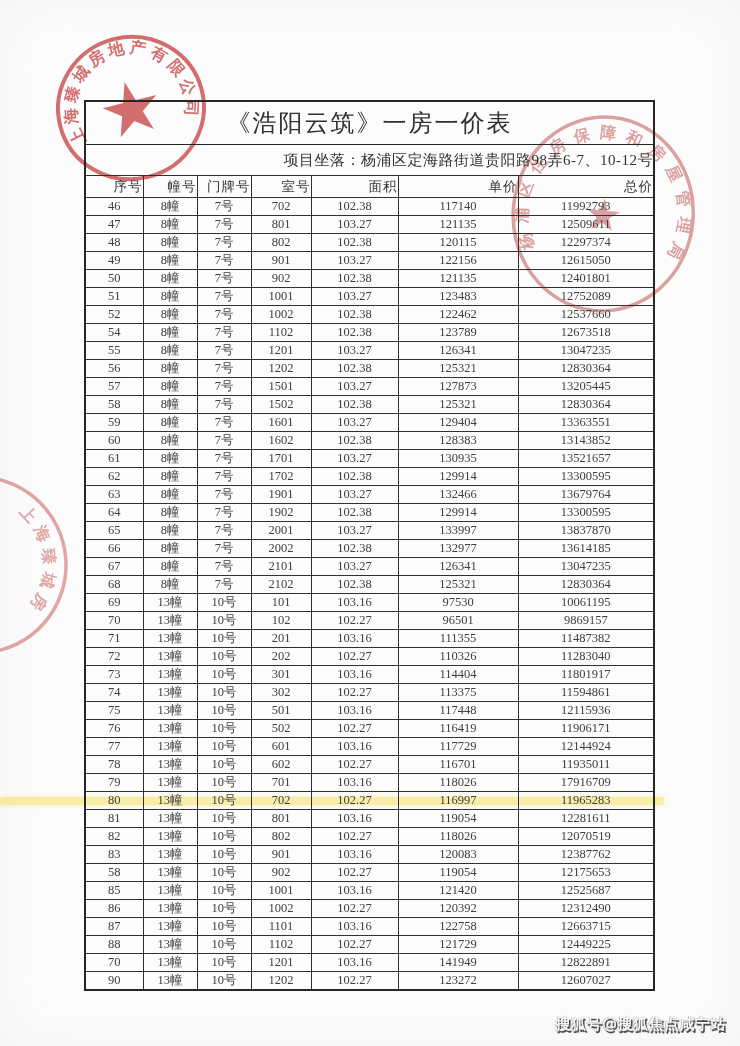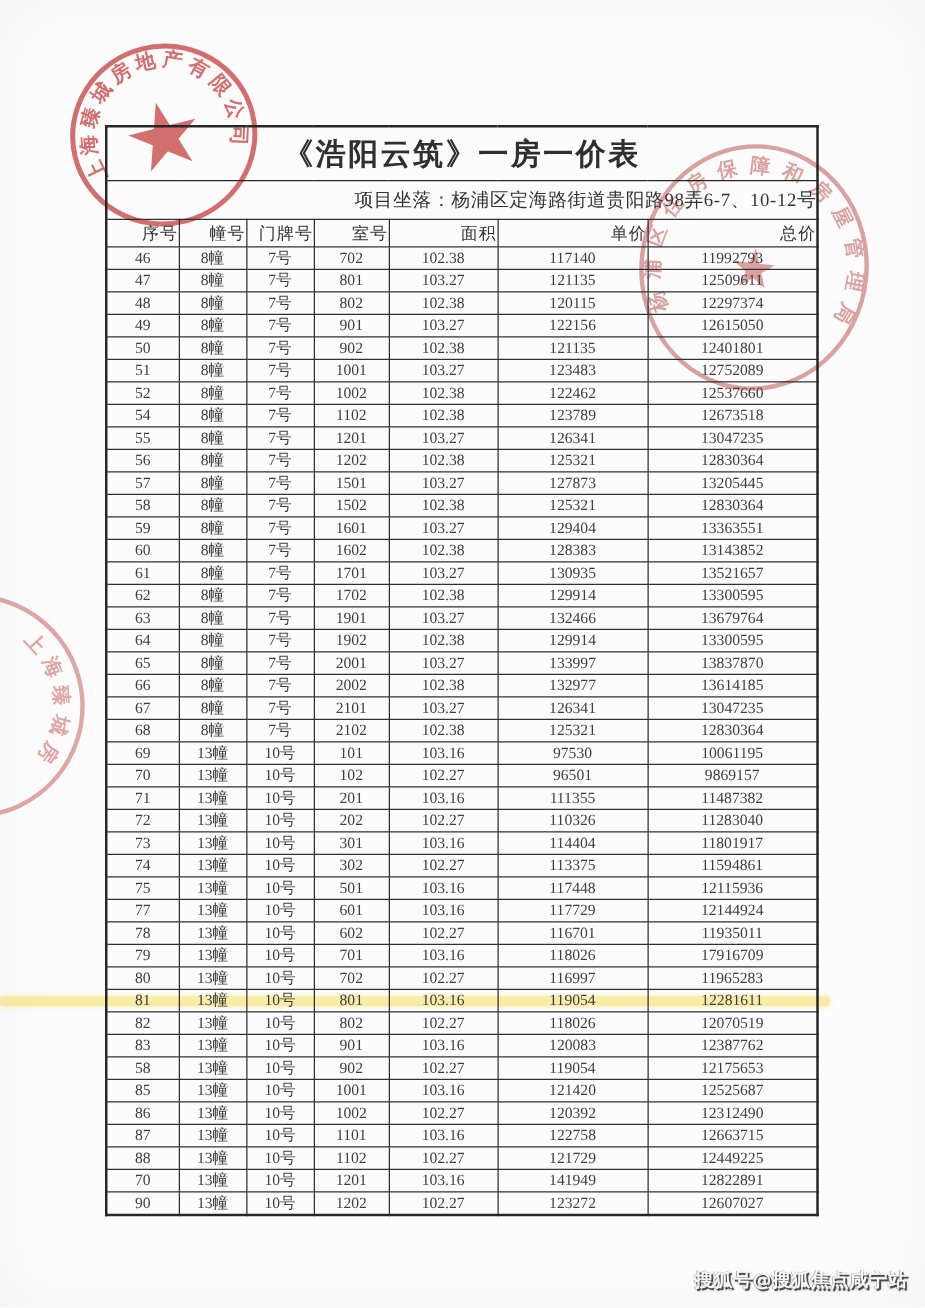--- a/index.html
+++ b/index.html
@@ -15,21 +15,21 @@
     position:absolute;left:84px;top:100px;width:569px;
     border-collapse:collapse;table-layout:fixed;
     border:2px solid #262626;
   }
   table.price-table td,table.price-table th{
     border:1.4px solid #303030;
     text-align:center;vertical-align:middle;
     padding:0;overflow:hidden;white-space:nowrap;
   }
   tr.title-row td{
-    height:42px;font-size:24px;font-weight:bold;letter-spacing:2px;
+    height:42px;font-size:24px;font-weight:normal;letter-spacing:2px;
     border-bottom:1.6px solid #262626;color:#2f2f2f;
   }
   tr.loc-row td{
     height:30px;font-size:15px;text-align:right;padding-left:5px;
     color:#333;letter-spacing:0.5px;
   }
   tr.head-row th{
     height:21px;font-size:13.5px;font-weight:normal;color:#343434;
     letter-spacing:1px;
     text-align:right;
@@ -381,20 +381,29 @@
         <tr>
           <td>75</td>
           <td>13幢</td>
           <td>10号</td>
           <td>501</td>
           <td>103.16</td>
           <td>117448</td>
           <td>12115936</td>
         </tr>
         <tr>
+          <td>76</td>
+          <td>13幢</td>
+          <td>10号</td>
+          <td>502</td>
+          <td>102.27</td>
+          <td>116419</td>
+          <td>11906171</td>
+        </tr>
+        <tr>
           <td>77</td>
           <td>13幢</td>
           <td>10号</td>
           <td>601</td>
           <td>103.16</td>
           <td>117729</td>
           <td>12144924</td>
         </tr>
         <tr>
           <td>78</td>

